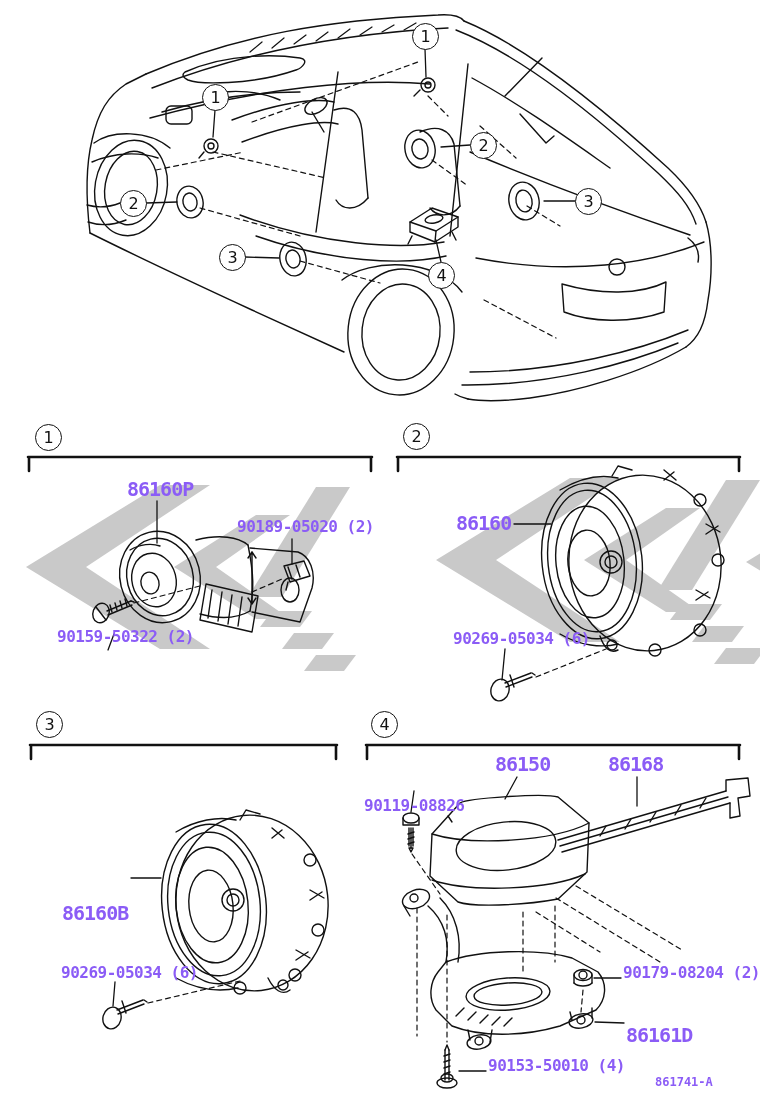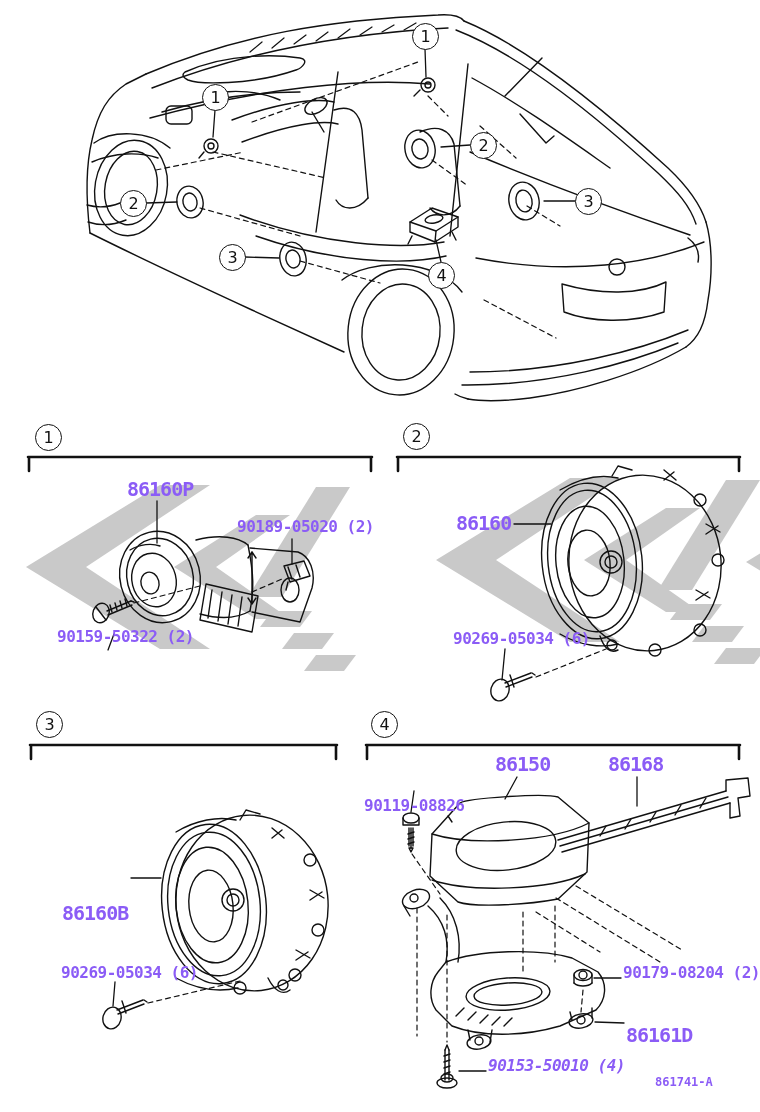--- a/index.html
+++ b/index.html
@@ -402,17 +402,17 @@
   <div class="lbl fast" style="left:453px;top:630px;">90269-05034 (6)</div>
 
   <div class="lbl main" style="left:62px;top:866px;margin-top:36px;">86160B</div>
   <div class="lbl fast" style="left:61px;top:964px;">90269-05034 (6)</div>
 
   <div class="lbl fast" style="left:364px;top:797px;">90119-08826</div>
   <div class="lbl main" style="left:495px;top:753px;text-align:center;">86150</div>
   <div class="lbl main" style="left:608px;top:753px;">86168</div>
   <div class="lbl fast" style="left:623px;top:964px;">90179-08204 (2)</div>
   <div class="lbl main" style="left:626px;top:1008px;margin-top:16px;">86161D</div>
-  <div class="lbl fast" style="left:488px;top:1057px;font-style:italic;">90153-50010 (4)</div>
+  <div class="lbl fast" style="left:488px;top:1057px;">90153-50010 (4)</div>
 
   <div class="lbl fig" style="left:655px;top:1076px;">861741-A</div>
 
 </div>
 
 </body></html>

